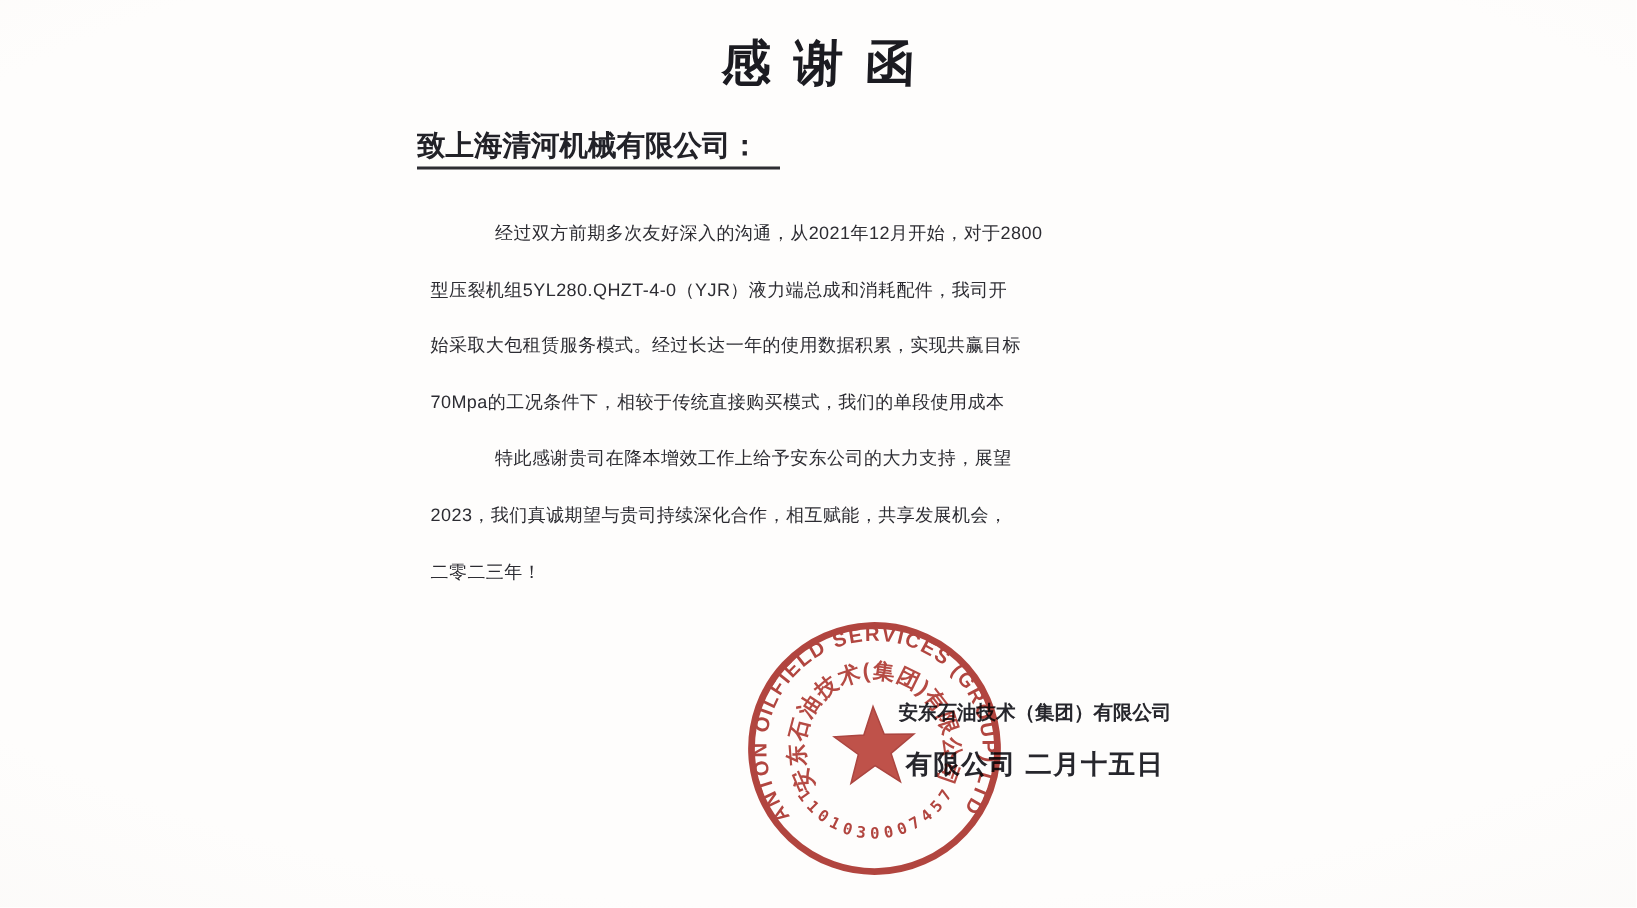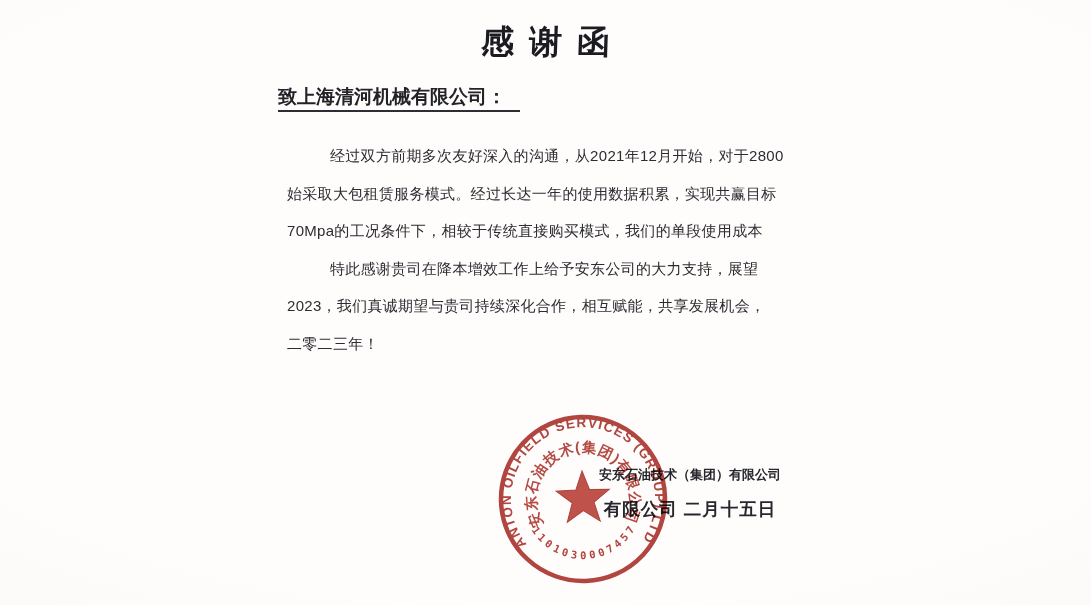--- a/index.html
+++ b/index.html
@@ -46,21 +46,21 @@
   }
   .letter-body {
     position: absolute;
     top: 137px;
     left: 287px;
     width: 545px;
   }
   .body-line {
     height: 37.6px;
     line-height: 37.6px;
-    font-size: 15px;
+    font-size: 12px;
     letter-spacing: 0.3px;
     color: #2c2c32;
     white-space: nowrap;
     font-weight: 500;
   }
   .body-line.indent { padding-left: 43px; }
   .signature {
     position: absolute;
     top: 466px;
     left: 570px;
@@ -125,20 +125,21 @@
 <div class="page">
 
   <h1 class="title">感谢函</h1>
 
   <div class="salutation">
     <span class="underlined">致上海清河机械有限公司：</span>
   </div>
 
   <div class="letter-body">
     <div class="body-line indent">经过双方前期多次友好深入的沟通，从2021年12月开始，对于2800</div>
+    <div class="body-line">型压裂机组5YL280.QHZT-4-0（YJR）液力端总成和消耗配件，我司开</div>
     <div class="body-line">始采取大包租赁服务模式。经过长达一年的使用数据积累，实现共赢目标</div>
     <div class="body-line">70Mpa的工况条件下，相较于传统直接购买模式，我们的单段使用成本</div>
     <div class="body-line indent">特此感谢贵司在降本增效工作上给予安东公司的大力支持，展望</div>
     <div class="body-line">2023，我们真诚期望与贵司持续深化合作，相互赋能，共享发展机会，</div>
     <div class="body-line">二零二三年！</div>
   </div>
 
   <div class="signature">
     <div class="company">安东石油技术（集团）有限公司</div>
     <div class="date">有限公司 二月十五日</div>

